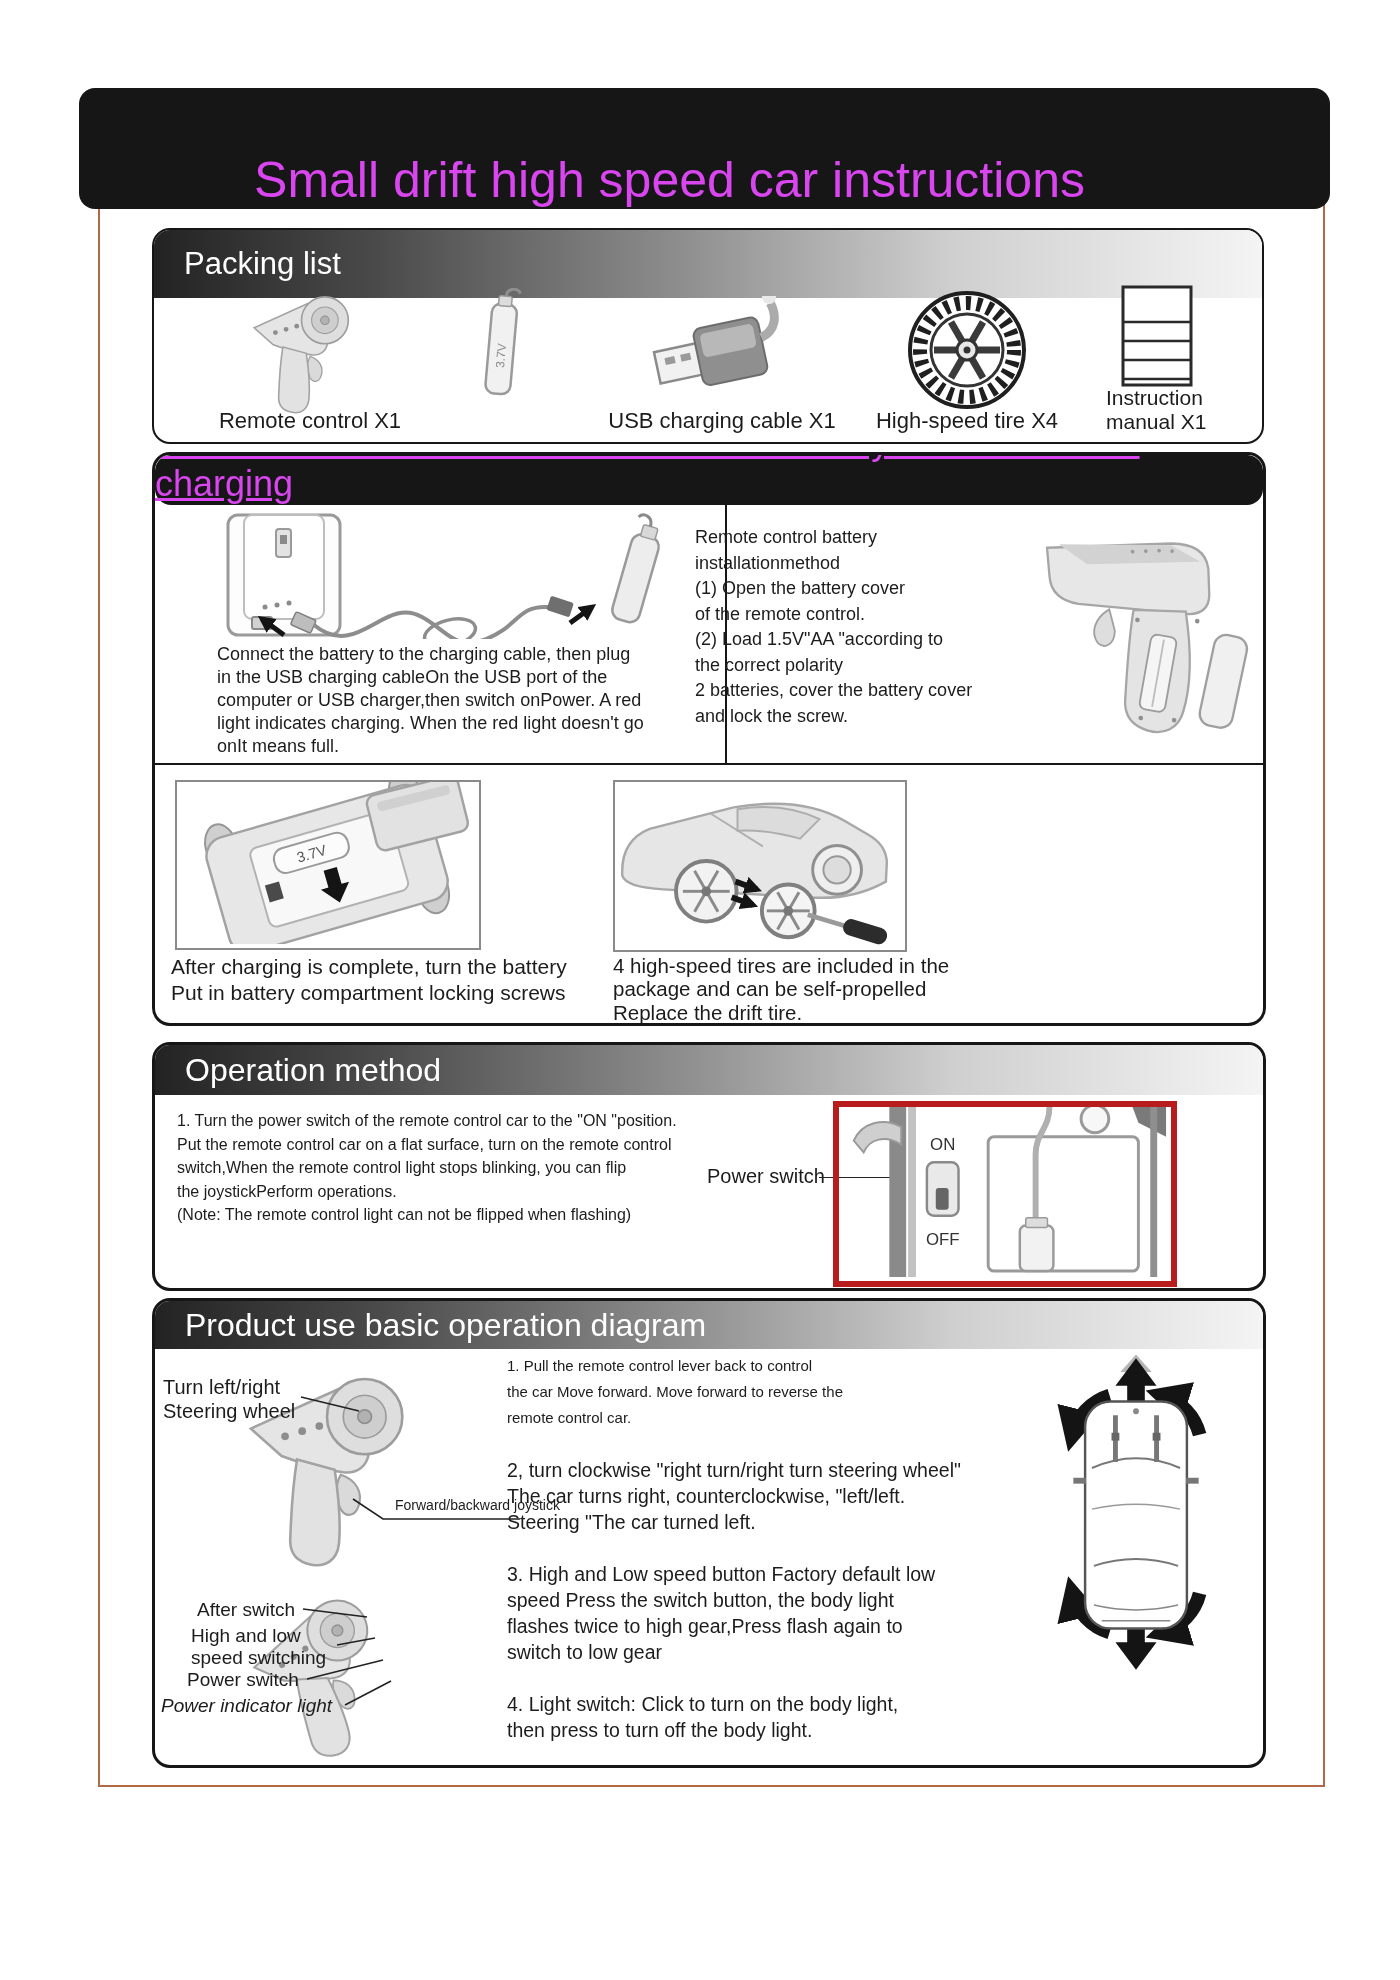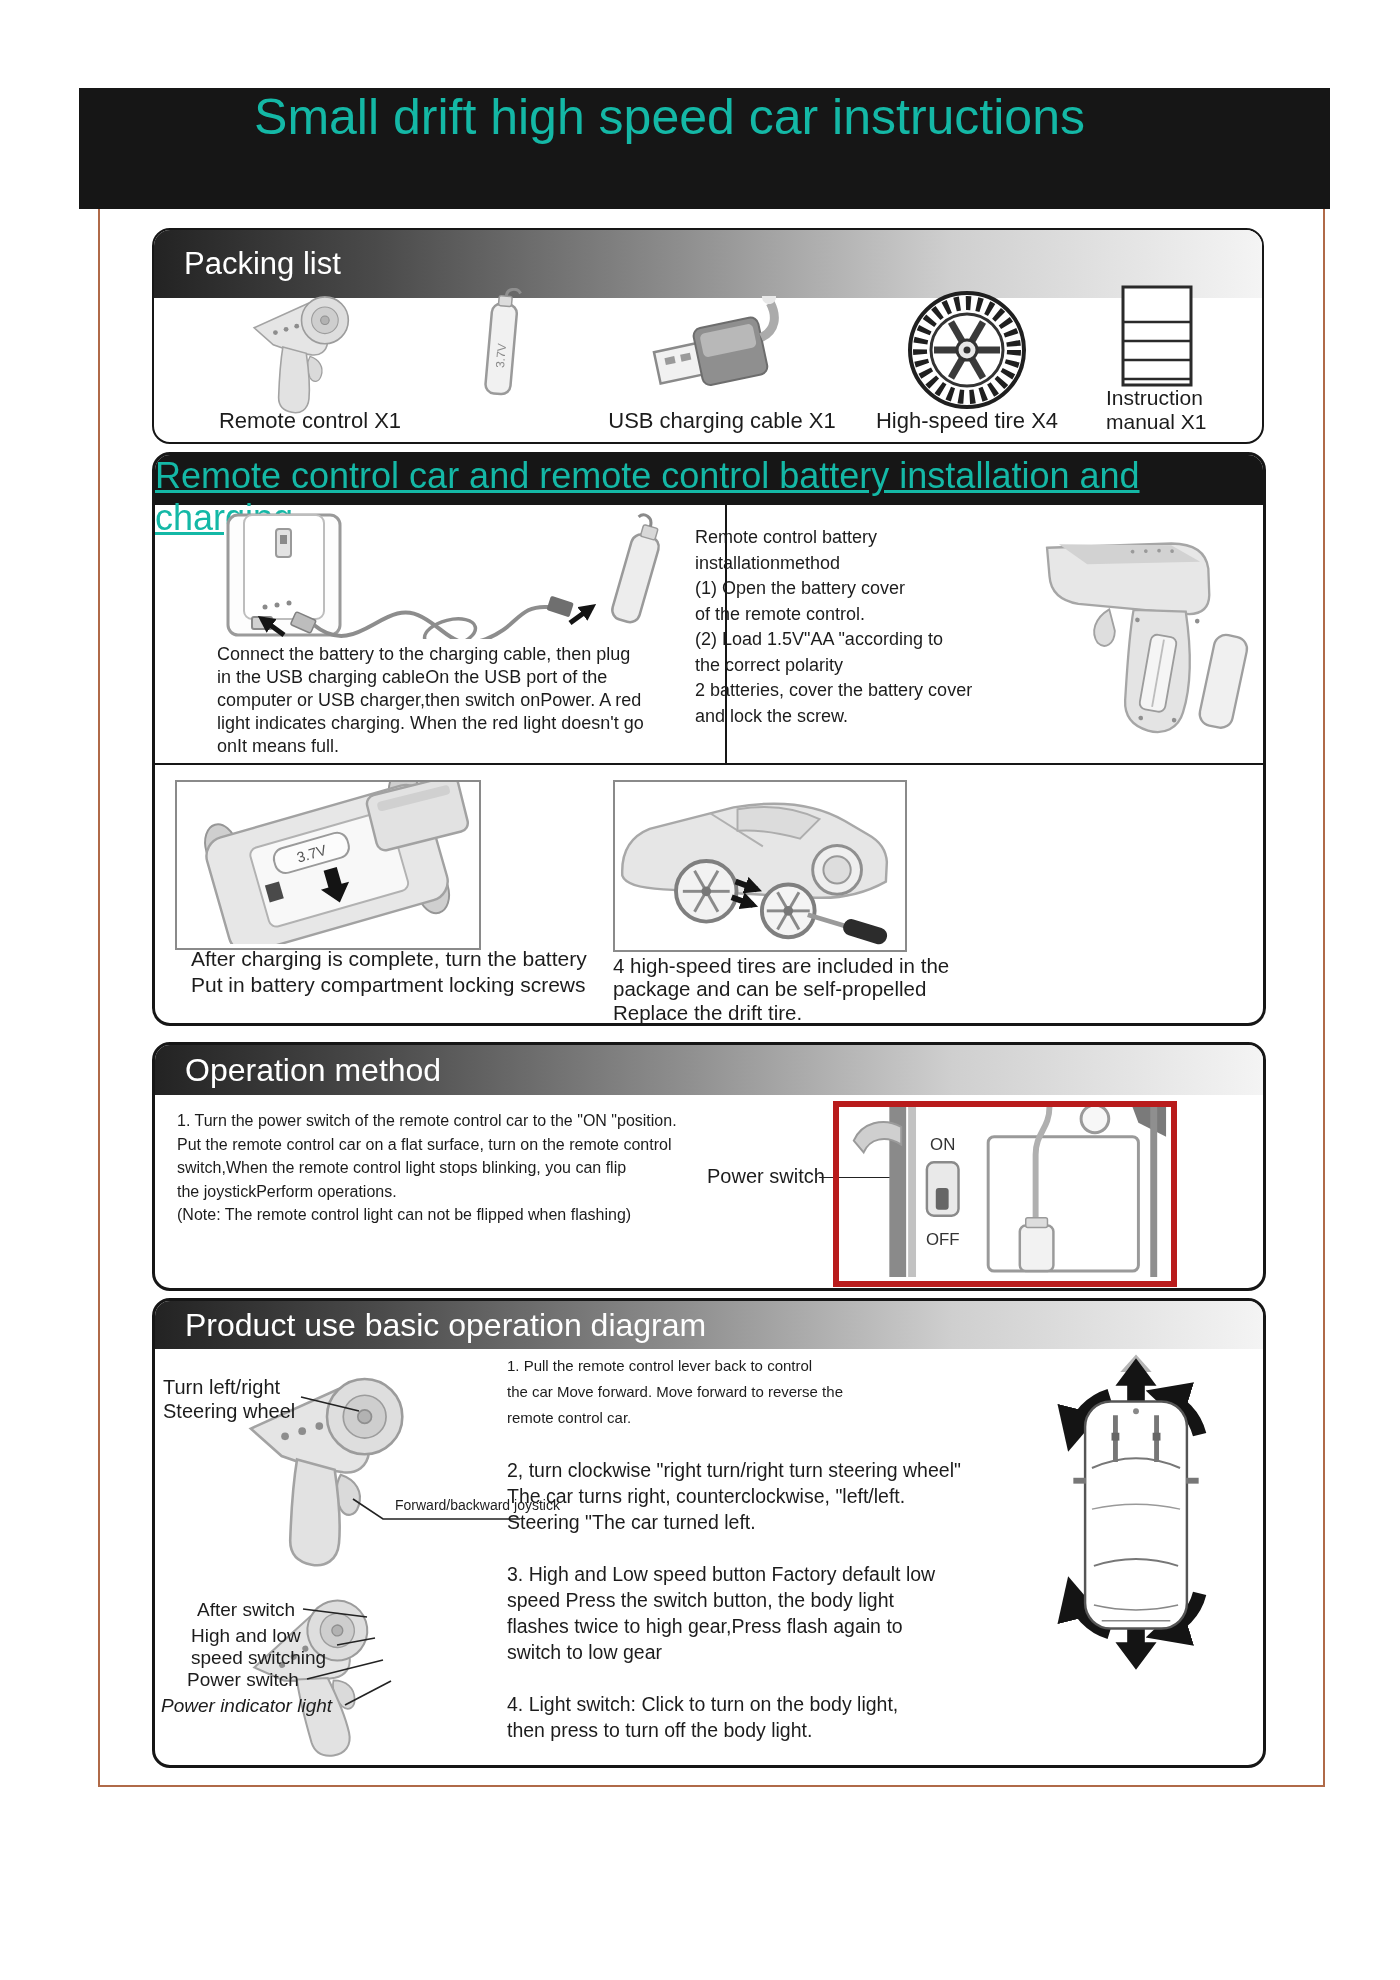--- a/index.html
+++ b/index.html
@@ -1,21 +1,21 @@
 <!DOCTYPE html>
 <html><head>
 <meta charset="utf-8">
 <style>
   html,body{margin:0;padding:0;background:#ffffff;}
   #page{position:relative;width:1400px;height:1980px;background:#fff;
         font-family:"Liberation Sans",sans-serif;color:#1c1c1c;overflow:hidden;}
   .abs{position:absolute;}
   .ml{white-space:pre-line;}
   .box{position:absolute;background:#fff;border:3px solid #161616;border-radius:18px;overflow:hidden;}
-  .bar-black{background:#161616;color:#14b8a6;display:flex;align-items:flex-start;justify-content:center;}
+  .bar-black{background:#161616;color:#d946ef;display:flex;align-items:flex-end;justify-content:center;border-radius:16px;}
   .bar-grad{background:linear-gradient(90deg,#232323 0%,#4a4a4a 20%,#8f8f8f 48%,#cfcfcf 72%,#f4f4f4 100%);
             color:#fff;display:flex;align-items:center;}
   .cap{font-size:21px;line-height:26px;}
   .callout{font-size:19px;line-height:22px;}
   svg text{font-family:"Liberation Sans",sans-serif;}
 </style>
 </head>
 <body>
 
 <div id="page">
@@ -196,21 +196,21 @@
             <text x="139" y="75" font-size="15" fill="#555" text-anchor="middle">3.7V</text>
             <rect x="84" y="88" width="15" height="18" fill="#4a4a4a"></rect>
             <polygon points="146,90 160,90 160,108 168,108 153,126 138,108 146,108" fill="#141414"></polygon>
           </g>
           <g transform="rotate(-14 240 34)">
             <rect x="196" y="4" width="96" height="58" rx="9" fill="#e2e2e2" stroke="#a2a2a2" stroke-width="2.5"></rect>
             <rect x="206" y="12" width="76" height="10" rx="4" fill="#d0d0d0"></rect>
           </g>
         </svg>
       </div>
-      <div class="abs ml cap" style="left:16px;top:180px;width:480px;margin-left:20px;">After charging is complete, turn the battery
+      <div class="abs ml cap" style="left:16px;top:188px;width:480px;">After charging is complete, turn the battery
 Put in battery compartment locking screws</div>
 
       <div class="abs" style="left:458px;top:14px;width:290px;height:168px;border:2px solid #8a8a8a;">
         <svg width="286" height="164" viewBox="0 0 290 168">
           <defs>
               <marker id="m3" viewBox="0 0 10 10" refX="7" refY="5" markerWidth="3" markerHeight="3" orient="auto-start-reverse">
                 <path d="M0 0 L10 5 L0 10 Z" fill="#141414"></path>
               </marker>
             </defs>
           <path d="M6 96 Q4 60 34 48 L120 26 Q190 14 234 40 L258 54 Q276 64 277 82 L276 102 Q240 122 196 118 L48 110 Q10 108 6 96 Z" fill="#e6e6e6" stroke="#a8a8a8" stroke-width="2.5"></path>

